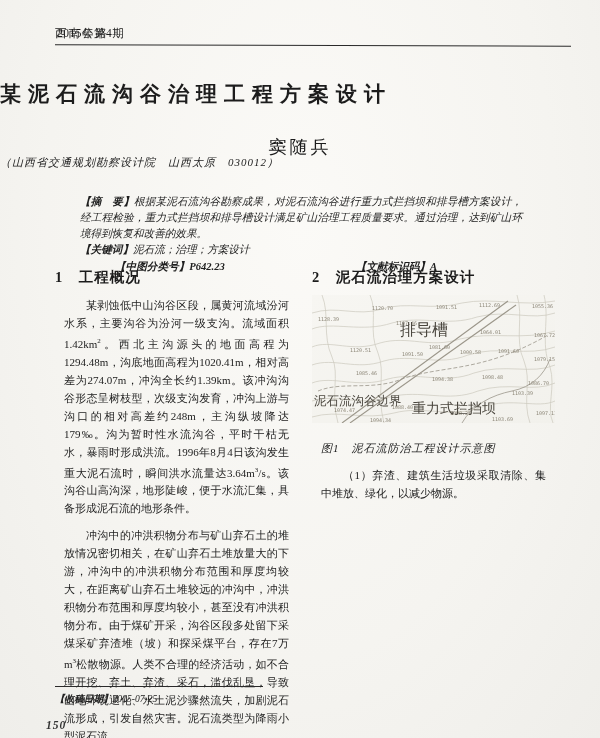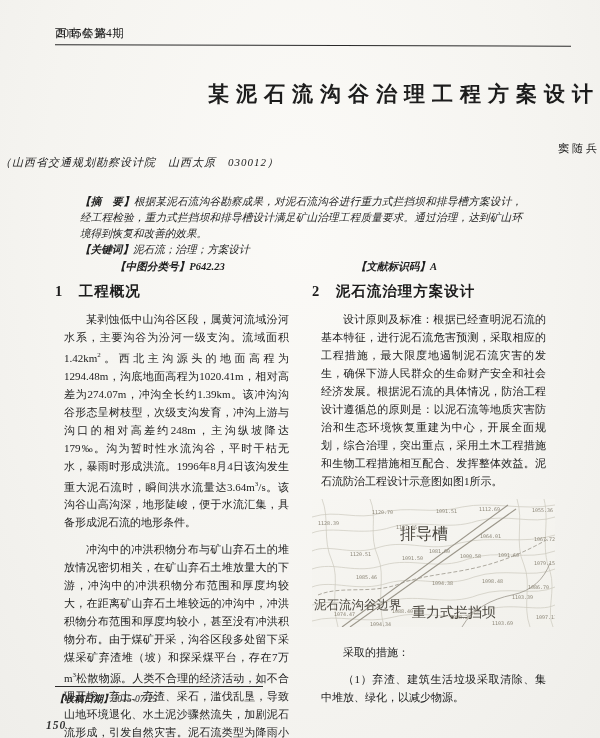--- a/index.html
+++ b/index.html
@@ -14,36 +14,36 @@
     overflow:hidden;
     box-sizing:border-box;
   }
   
   .header{position:absolute;top:26px;left:55px;right:30px;height:18px;font-size:11.5px;}
   .header .issue{position:absolute;left:2px;top:0;letter-spacing:.5px;}
   .header .journal{position:absolute;left:0;right:0;top:0;text-align:left;letter-spacing:2px;}
   .header-rule{position:absolute;top:45px;left:55px;width:516px;height:0;
     border-top:1.6px solid #2a2a2a;transform:rotate(.15deg);}
   
-  .title{position:absolute;top:80px;left:0;width:100%;text-align:right;
+  .title{position:absolute;top:80px;left:0;width:100%;text-align:left;
     font-size:21px;font-weight:bold;letter-spacing:7px;font-family:Liberation Mono, monospace;}
-  .author{position:absolute;top:141px;left:0;width:100%;text-align:right;
-    font-size:11px;letter-spacing:3px;}
+  .author{position:absolute;top:135px;left:0;width:100%;text-align:center;
+    font-size:18px;letter-spacing:3px;}
   .affiliation{position:absolute;top:155px;left:0;width:100%;text-align:left;
     font-size:11px;font-style:italic;letter-spacing:1px;color:#222;}
   
   .abstract{position:absolute;top:194px;left:80px;width:442px;
     font-size:10.6px;line-height:16px;font-style:italic;color:#1e1e1e;}
   .abstract p{margin:0;text-align:justify;}
   .abstract .lbl{font-weight:bold;font-style:italic;}
   .abstract .meta-row{display:flex;margin-top:1px;}
   .abstract .meta-row .half{flex:0 0 auto;margin-left:35px;}
   .abstract .meta-row .gap{width:96px;}
   
-  .columns{position:absolute;top:282px;left:55px;width:500px;height:396px;
+  .columns{position:absolute;top:268px;left:55px;width:500px;height:396px;
     display:flex;gap:14px;justify-content:space-between;}
   .col{width:243px;}
   h2.sec{margin:0 0 8px 0;font-size:14.5px;font-weight:bold;letter-spacing:1px;}
   .col p{margin:9px;font-size:11px;line-height:18px;text-align:justify;text-indent:2em;}
   sup{font-size:7px;}
   
   .figurebox{margin:6px 0 16px 0;width:243px;height:128px;position:relative;
     background:linear-gradient(160deg,#f7f6f2 0%,#f2f1ec 100%);}
   .figcaption{text-align:center;font-size:9.5px;font-style:italic;margin:3px 0 6px 0;
     letter-spacing:1px;text-indent:0 !important;}
@@ -87,21 +87,20 @@
   <div class="columns">
 
     <div class="col">
       <h2 class="sec">1　工程概况</h2>
       <p><span>某剥蚀低中山沟谷区段，属黄河流域汾河水系，主要沟谷为汾河一级支沟。流域面积1.42km</span><sup>2</sup><span>。西北主沟源头的地面高程为1294.48m，沟底地面高程为1020.41m，相对高差为274.07m，冲沟全长约1.39km。该冲沟沟谷形态呈树枝型，次级支沟发育，冲沟上游与沟口的相对高差约248m，主沟纵坡降达179‰。沟为暂时性水流沟谷，平时干枯无水，暴雨时形成洪流。1996年8月4日该沟发生重大泥石流时，瞬间洪水流量达3.64m</span><sup>3</sup><span>/s。该沟谷山高沟深，地形陡峻，便于水流汇集，具备形成泥石流的地形条件。</span></p>
       <p><span>冲沟中的冲洪积物分布与矿山弃石土的堆放情况密切相关，在矿山弃石土堆放量大的下游，冲沟中的冲洪积物分布范围和厚度均较大，在距离矿山弃石土堆较远的冲沟中，冲洪积物分布范围和厚度均较小，甚至没有冲洪积物分布。由于煤矿开采，沟谷区段多处留下采煤采矿弃渣堆（坡）和探采煤平台，存在7万m</span><sup>3</sup><span>松散物源。人类不合理的经济活动，如不合理开挖、弃土、弃渣、采石，滥伐乱垦，导致山地环境退化、水土泥沙骤然流失，加剧泥石流形成，引发自然灾害。泥石流类型为降雨小型泥石流。</span></p>
     </div>
 
     <div class="col">
       <h2 class="sec">2　泥石流治理方案设计</h2>
-      <p>设计原则及标准：根据已经查明泥石流的基本特征，进行泥石流危害预测，采取相应的工程措施，最大限度地遏制泥石流灾害的发生，确保下游人民群众的生命财产安全和社会经济发展。根据泥石流的具体情况，防治工程设计遵循总的原则是：以泥石流等地质灾害防治和生态环境恢复重建为中心，开展全面规划，综合治理，突出重点，采用土木工程措施和生物工程措施相互配合、发挥整体效益。泥石流防治工程设计示意图如图1所示。</p>
 
       <div class="figurebox">
         <svg viewBox="0 0 243 128" width="243" height="128">
 
           <g stroke="#ccc8bd" stroke-width="0.7" fill="none">
             <path d="M0,18 C25,10 45,22 70,14 C95,6 120,16 150,8 C180,2 210,12 243,6"></path>
             <path d="M0,34 C20,26 50,38 80,28 C110,20 135,32 165,22 C195,14 220,26 243,18"></path>
             <path d="M0,52 C18,44 40,58 68,48 C96,40 118,54 148,44 C178,36 212,46 243,36"></path>
             <path d="M0,70 C22,62 44,76 72,66 C100,58 126,72 156,60 C186,50 216,62 243,52"></path>
             <path d="M0,88 C20,80 46,94 76,84 C106,76 132,90 162,78 C192,68 220,80 243,70"></path>
@@ -148,22 +147,22 @@
             <text x="224" y="120">1097.11</text>
           </g>
 
           <g fill="#4a463e" font-family="'Liberation Serif', serif">
             <text x="88" y="40" font-size="16">排导槽</text>
             <text x="2" y="110" font-size="12.5">泥石流沟谷边界</text>
             <text x="100" y="118" font-size="14">重力式拦挡坝</text>
           </g>
         </svg>
       </div>
+      <p class="figcaption">图1　泥石流防治工程设计示意图</p>
 
-      <p class="measure">采取的措施：</p>
       <p class="measure">（1）弃渣、建筑生活垃圾采取清除、集中堆放、绿化，以减少物源。</p>
     </div>
   </div>
 
   <div class="footnote-rule"></div>
   <div class="footnotes">
     <p><span class="lbl">【收稿日期】</span><span>2015-07-25</span></p>
   </div>
 
   <div class="pageno">150</div>

